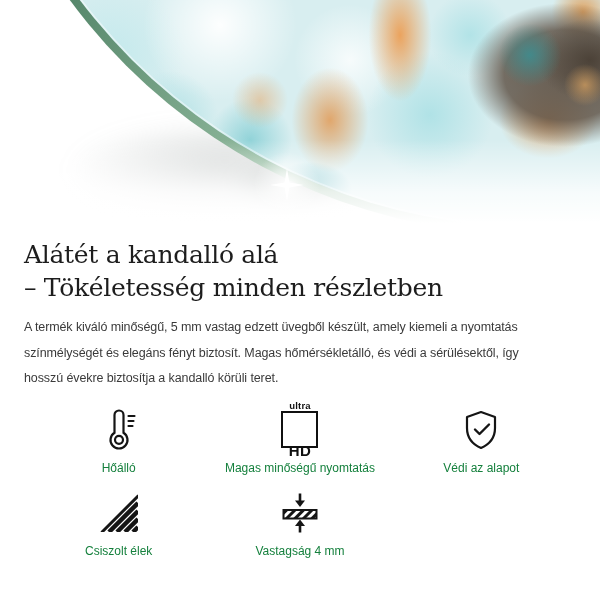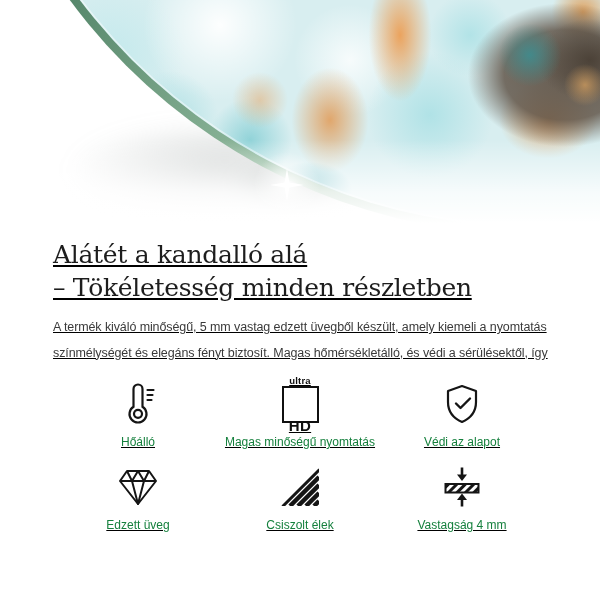--- a/index.html
+++ b/index.html
@@ -44,21 +44,21 @@
       linear-gradient(#d8eef0,#d8eef0); }
 
   .white-fade { position:absolute; left:0; top:140px; width:600px; height:90px;
     background:linear-gradient(to bottom, rgba(255,255,255,0) 0%, rgba(255,255,255,0.78) 58%, #ffffff 92%); }
 
   .sparkle-glow { position:absolute; left:247px; top:147px; width:80px; height:76px;
     background:radial-gradient(circle at center, rgba(255,255,255,0.95) 0%, rgba(255,255,255,0) 60%); }
   .sparkle { position:absolute; left:269px; top:167px; width:36px; height:36px; }
 
   
-  .content { padding:0 53px;text-decoration:underline; }
+  .content { padding:0 24px; }
   .title { margin-top:8px; font-family:"DejaVu Serif","Liberation Serif",serif;
     font-size:25px; line-height:33px; color:#1d1d1d; font-weight:400; letter-spacing:-0.3px; }
   .desc { margin-top:11px; font-size:12.5px; line-height:25.5px; color:#3a3a3a; letter-spacing:-0.1px; }
   .desc div { white-space:nowrap; }
 
   .features { display:grid; grid-template-columns:repeat(3,1fr); row-gap:16px;
     margin-top:16px; padding:0 4px; }
   .feature { display:flex; flex-direction:column; align-items:center; }
   .icon-box { height:44px; display:flex; align-items:center; justify-content:center; }
   .feature-label { margin-top:9px; font-size:12px; color:#15803d; }
@@ -93,20 +93,21 @@
 <div class="content">
 
   <h1 class="title">
     <div>Alátét a kandalló alá</div>
     <div>– Tökéletesség minden részletben</div>
   </h1>
 
   <div class="desc">
     <div>A termék kiváló minőségű, 5 mm vastag edzett üvegből készült, amely kiemeli a nyomtatás</div>
     <div>színmélységét és elegáns fényt biztosít. Magas hőmérsékletálló, és védi a sérülésektől, így</div>
+    <div>hosszú évekre biztosítja a kandalló körüli teret.</div>
   </div>
 
   <div class="features">
 
     <div class="feature">
       <div class="icon-box">
         <svg width="44" height="44" viewBox="0 0 44 44" fill="none" stroke="#151515" stroke-width="2.2" stroke-linecap="round">
           <path d="M17.5 7 a4.5 4.5 0 0 1 9 0 v17.8 a8.5 8.5 0 1 1 -9 0 Z"></path>
           <circle cx="22" cy="31.8" r="4"></circle>
           <path d="M31.5 8 h6 M31.5 13 h5 M31.5 18 h4"></path>
@@ -128,31 +129,20 @@
     <div class="feature">
       <div class="icon-box">
         <svg width="44" height="44" viewBox="0 0 44 44" fill="none" stroke="#151515" stroke-width="2.2" stroke-linejoin="round">
           <path d="M22 4 L36 9 v11 c0 10 -6 16.5 -14 20 C14 36.5 8 30 8 20 V9 Z"></path>
           <path d="M16 21.5 l4.5 4.5 L30 16.5" stroke-width="2.4" stroke-linecap="round"></path>
         </svg>
       </div>
       <div class="feature-label">Védi az alapot</div>
     </div>
 
-    <div class="feature">
-      <div class="icon-box">
-        <svg width="44" height="44" viewBox="0 0 44 44" fill="none" stroke="#151515" stroke-width="2" stroke-linejoin="round">
-          <path d="M11 6 H33 L40 16 L22 39 L4 16 Z"></path>
-          <path d="M4 16 H40"></path>
-          <path d="M11 6 L16 16 L22 6 L28 16 L33 6"></path>
-          <path d="M16 16 L22 39 L28 16"></path>
-        </svg>
-      </div>
-      <div class="feature-label">Edzett üveg</div>
-    </div>
 
     <div class="feature">
       <div class="icon-box">
         <svg width="44" height="44" viewBox="0 0 44 44">
           <defs>
             <clipPath id="triclip">
                 <polygon points="3,41 41,3 41,41"></polygon>
               </clipPath>
           </defs>
           <g clip-path="url(#triclip)" stroke="#151515" stroke-width="4.5">

